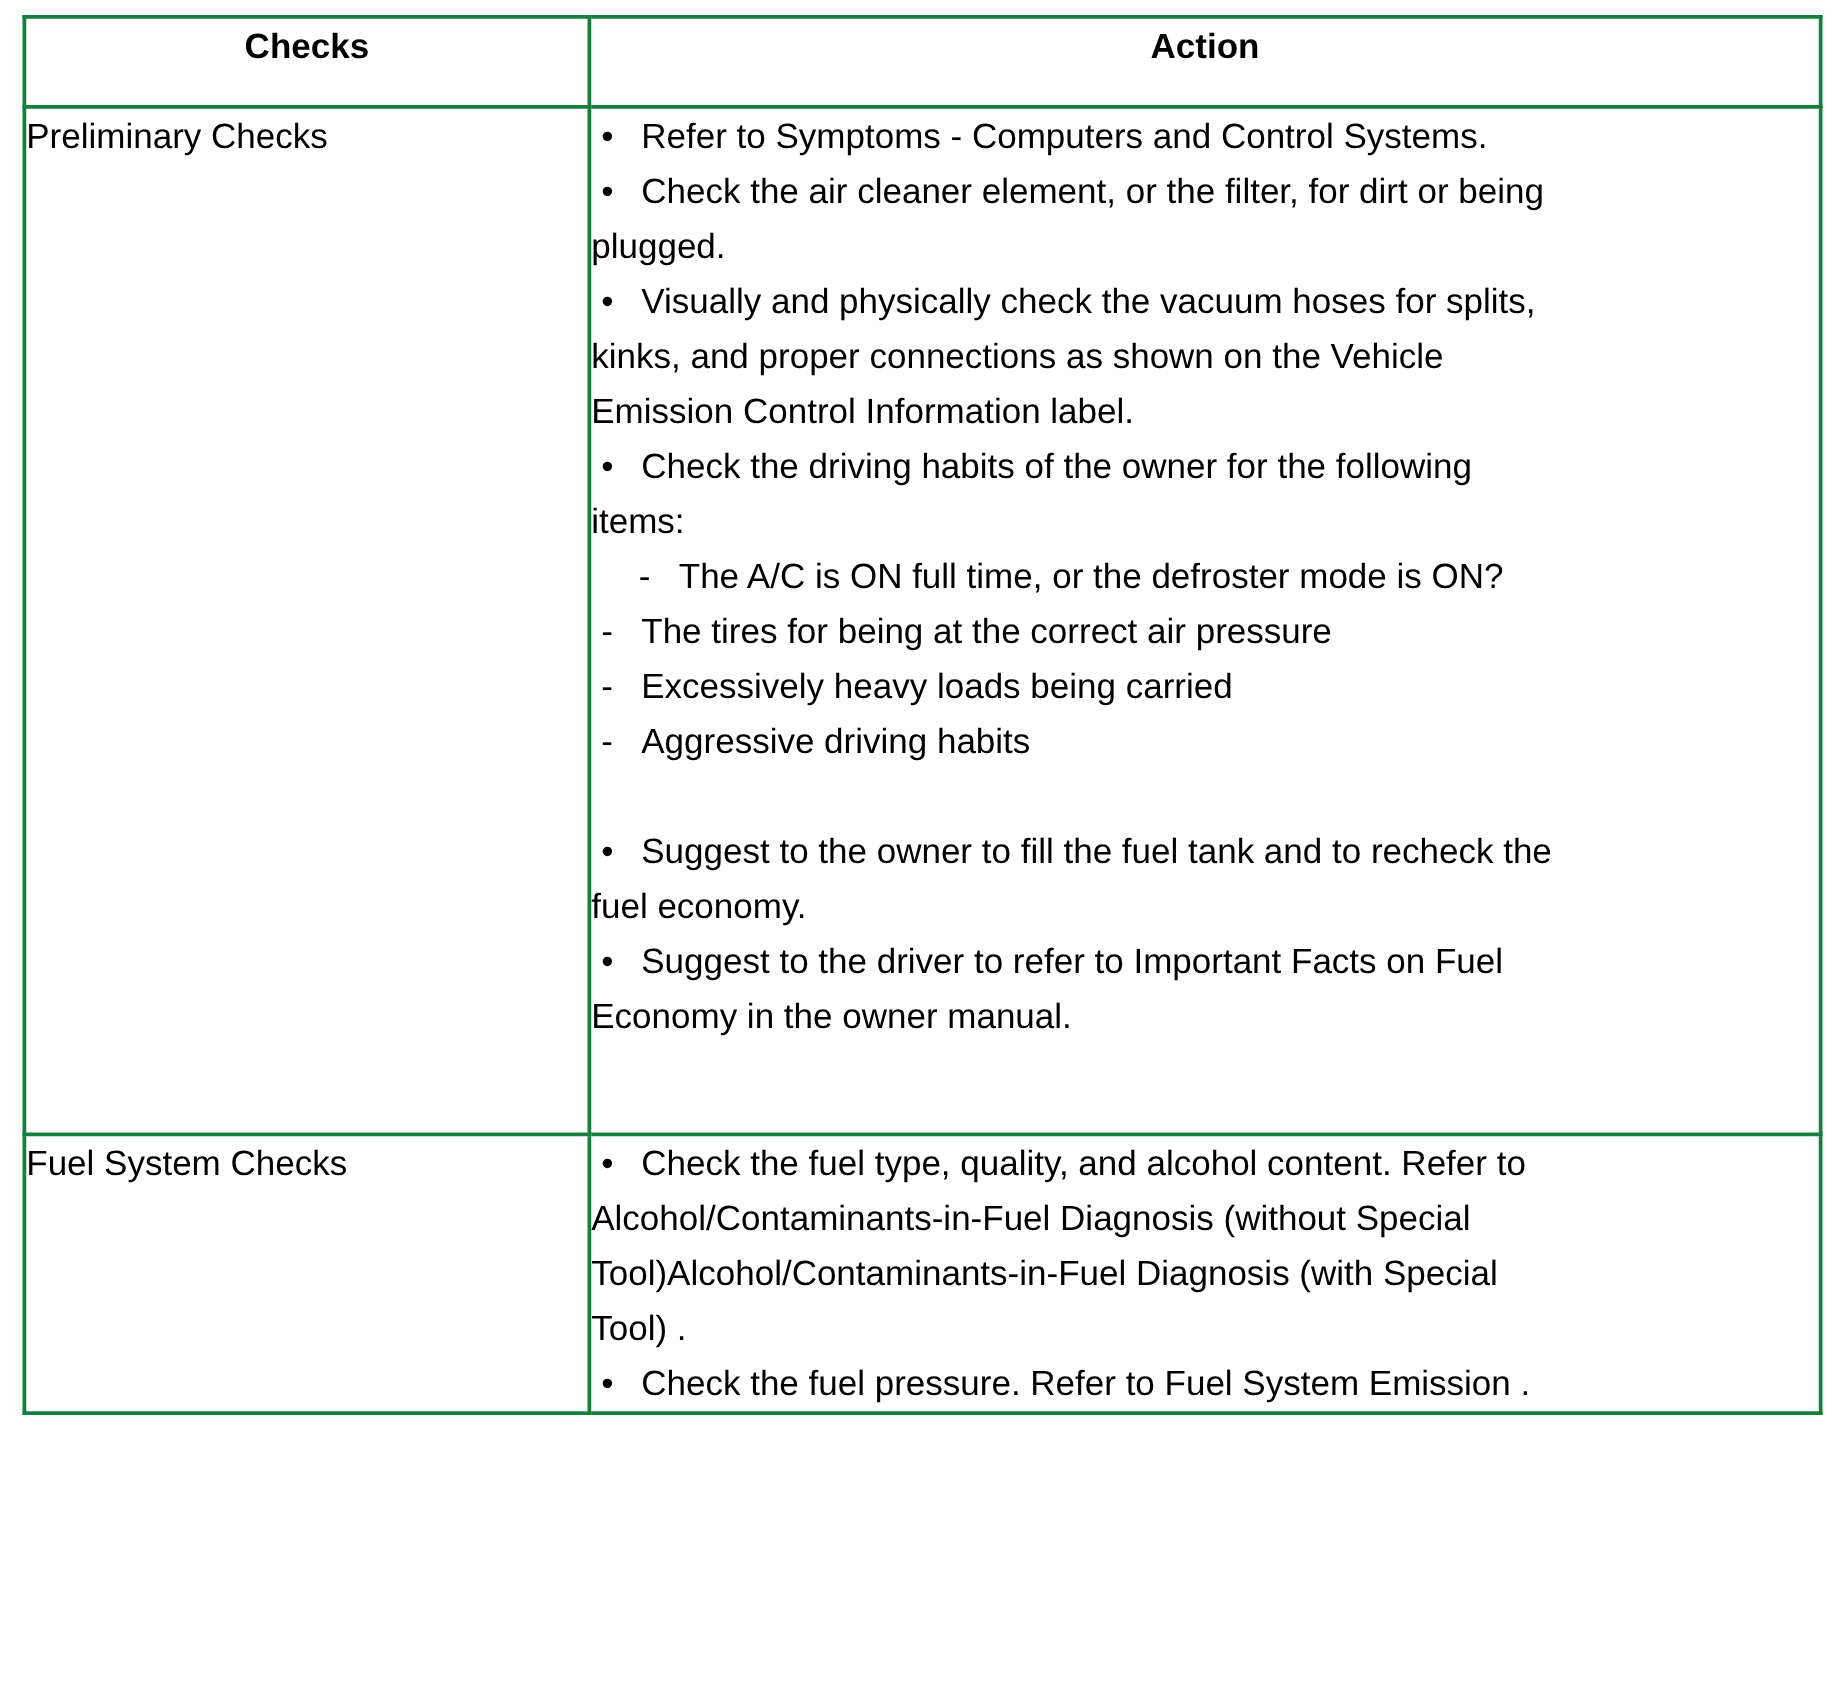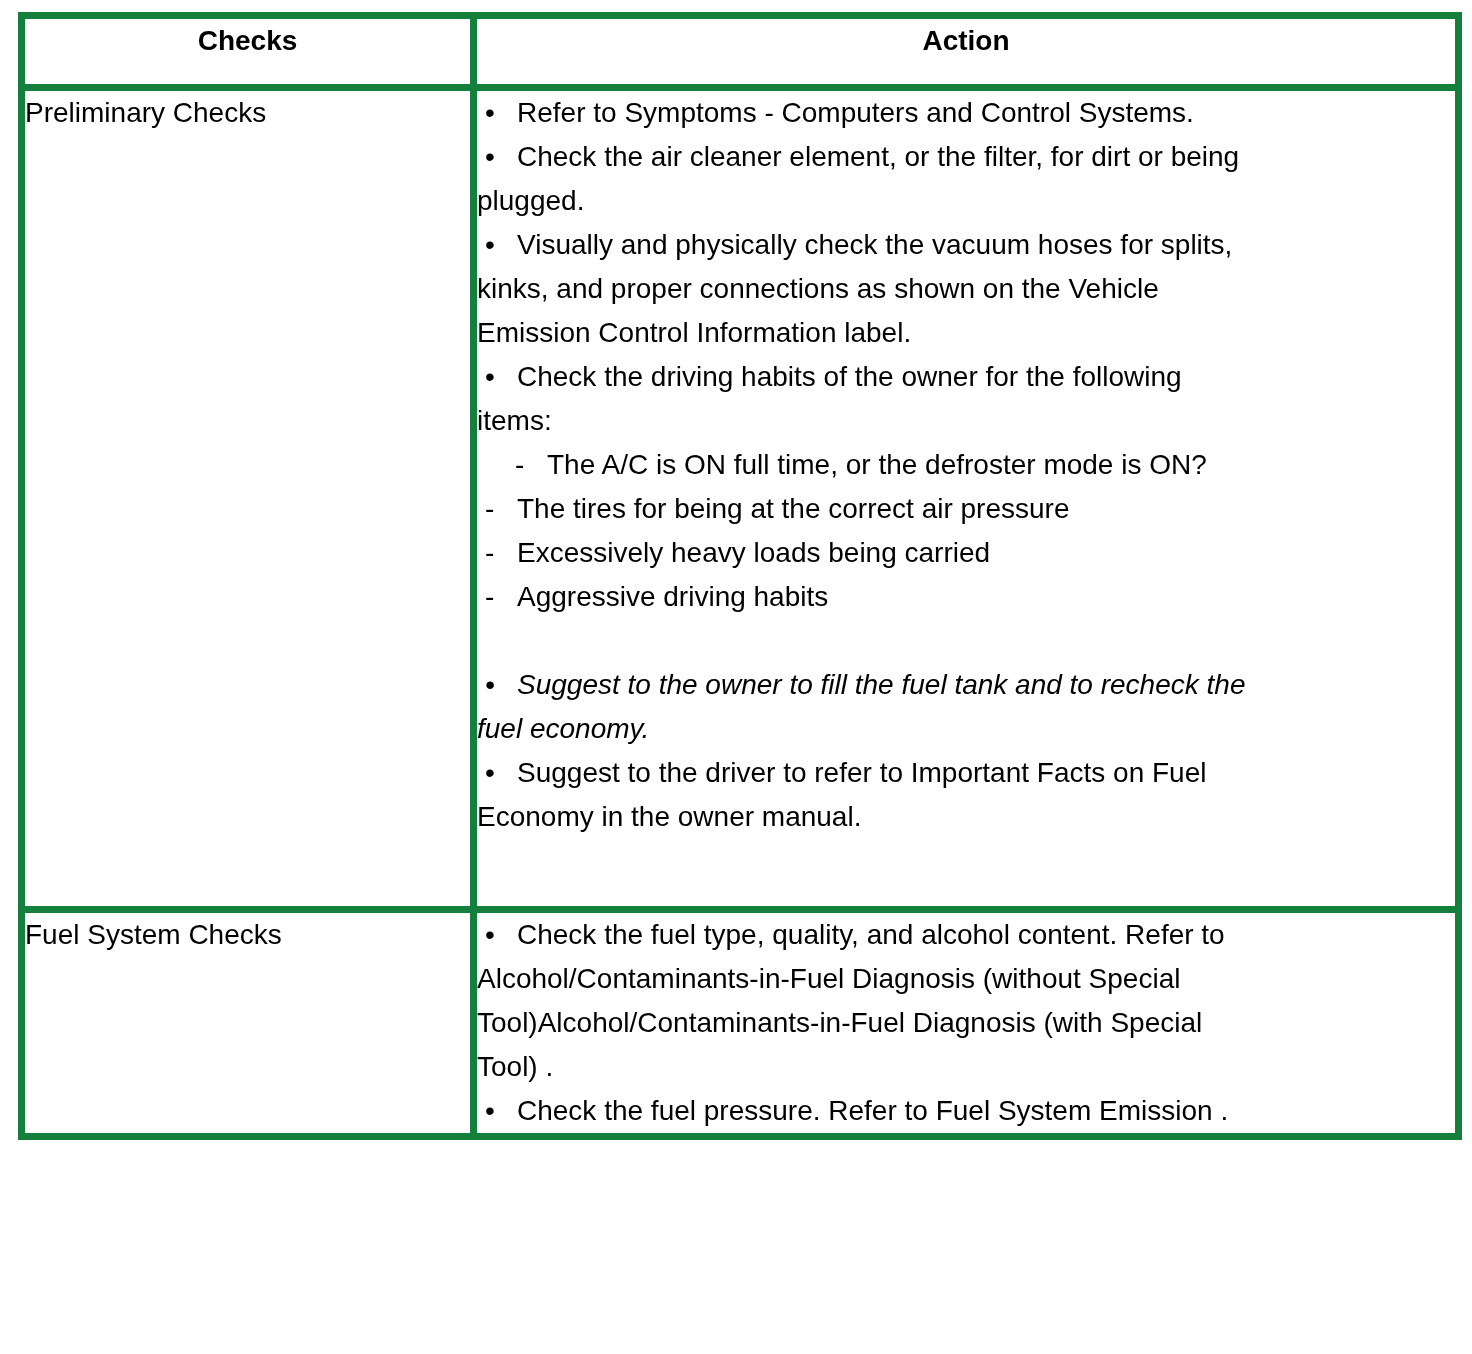--- a/index.html
+++ b/index.html
@@ -28,21 +28,21 @@
   table.diag {
     border-collapse: collapse;
     table-layout: fixed;
     width: 1437px;
     margin: 12px 0 0 18px;
   }
   table.diag col.c1 { width: 452px; }
   table.diag col.c2 { width: 985px; }
   table.diag th,
   table.diag td {
-    border: 7px solid #15803d;
+    border: 3px solid #15803d;
     font-size: 28px;
     line-height: 44px;
     padding: 0;
     vertical-align: top;
     overflow: hidden;
   }
   tr.row-header { height: 72px; }
   tr.row-def    { height: 81px; }
   tr.row-body-1 { height: 822px; }
   tr.row-body-2 { height: 205px; }
@@ -73,21 +73,20 @@
   p.item .marker {
     display: inline-block;
     width: 32px;
     margin-left: 8px;
   }
   p.item.nested .marker {
     margin-left: 38px;
   }
   p.item.gap-above {
     margin-top: 44px;
-    font-style: italic;
   }
 </style>
 </head>
 <body>
 
 <div class="page">
 
 
   <table class="diag">
     <colgroup>

